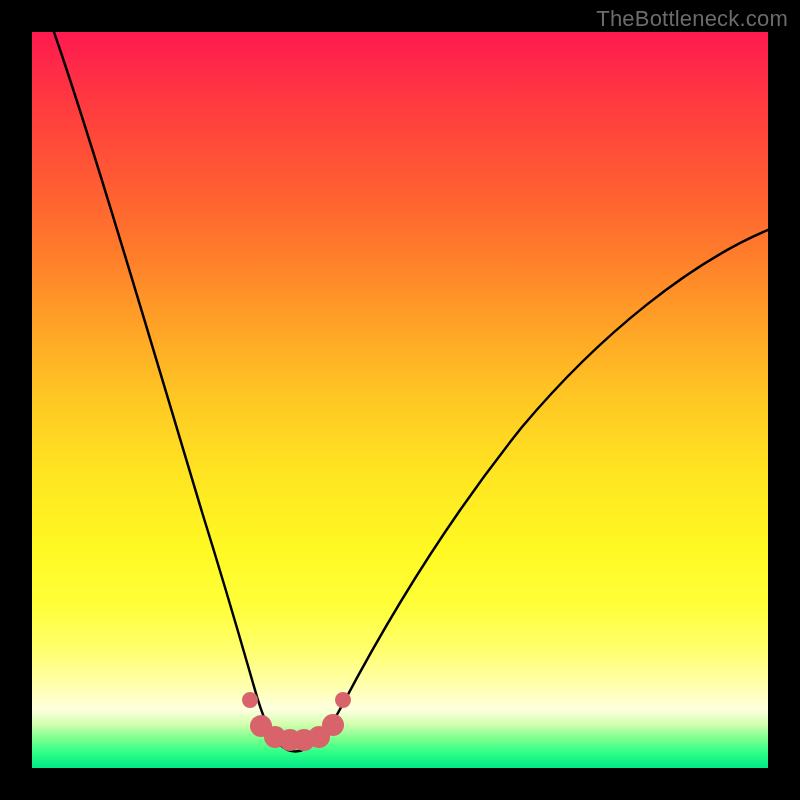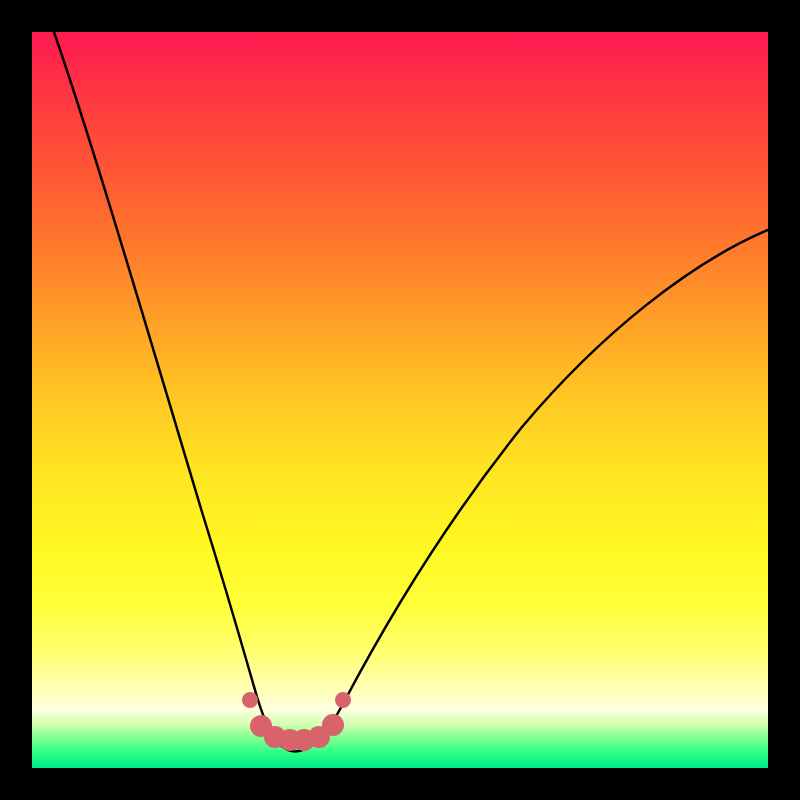--- a/index.html
+++ b/index.html
@@ -80,13 +80,14 @@
         <circle cx="243" cy="705" r="11"></circle>
         <circle cx="258" cy="708" r="11"></circle>
         <circle cx="272" cy="708" r="11"></circle>
         <circle cx="287" cy="705" r="11"></circle>
         <circle cx="301" cy="693" r="11"></circle>
         <circle cx="311" cy="668" r="8"></circle>
       </g>
     </svg>
 
   </div>
+  <div class="watermark">TheBottleneck.com</div>
 </div>
 
 </body></html>

